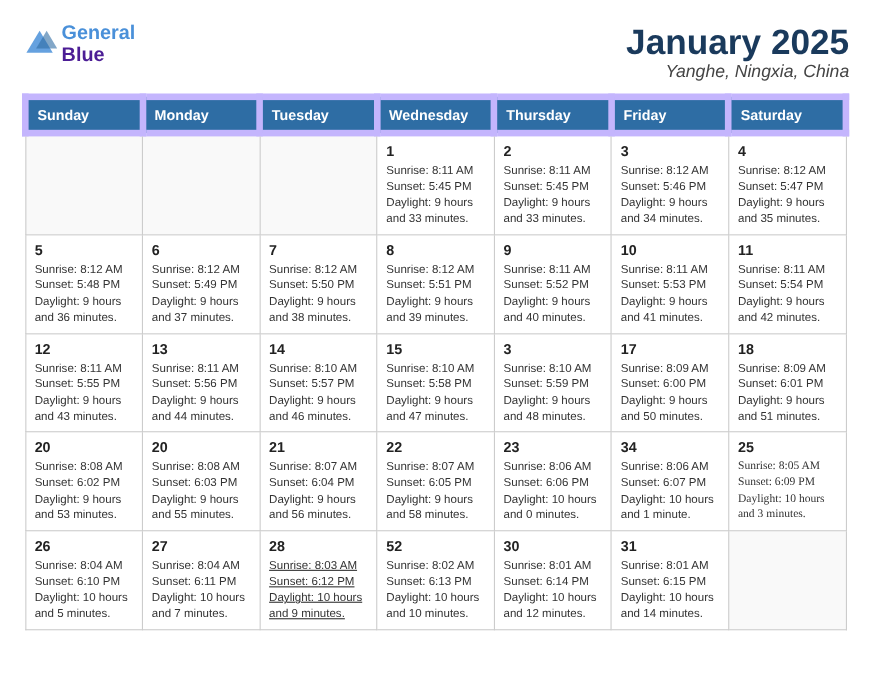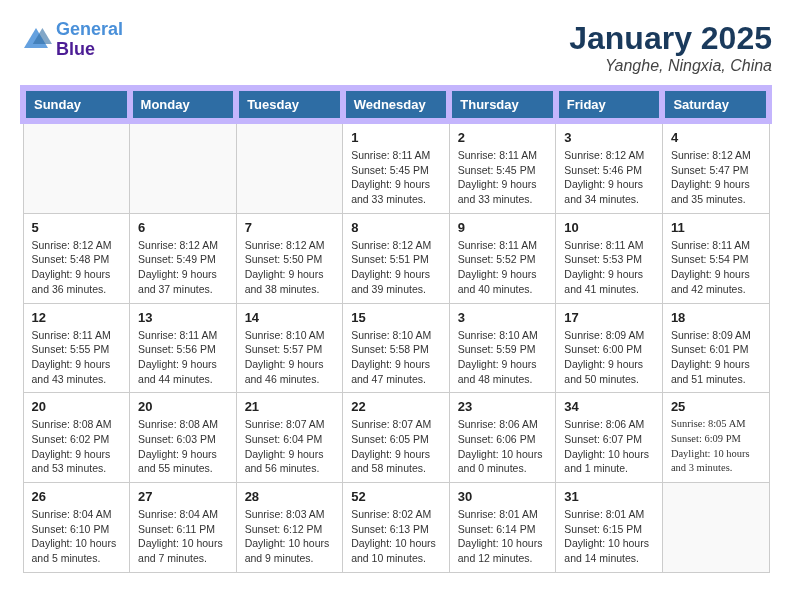--- a/index.html
+++ b/index.html
@@ -314,21 +314,21 @@
         </td>
         <td>
           <span class="day-number">27</span>
           <div class="cell-info" style="white-space: pre-line;">Sunrise: 8:04 AM
 Sunset: 6:11 PM
 Daylight: 10 hours
 and 7 minutes.</div>
         </td>
         <td>
           <span class="day-number">28</span>
-          <div class="cell-info" style="white-space: pre-line;">Sunrise: 8:03 AM
+          <div class="cell-info" style="white-space: pre-line; text-decoration: underline;">Sunrise: 8:03 AM
 Sunset: 6:12 PM
 Daylight: 10 hours
 and 9 minutes.</div>
         </td>
         <td>
           <span class="day-number">52</span>
           <div class="cell-info" style="white-space: pre-line;">Sunrise: 8:02 AM
 Sunset: 6:13 PM
 Daylight: 10 hours
 and 10 minutes.</div>

